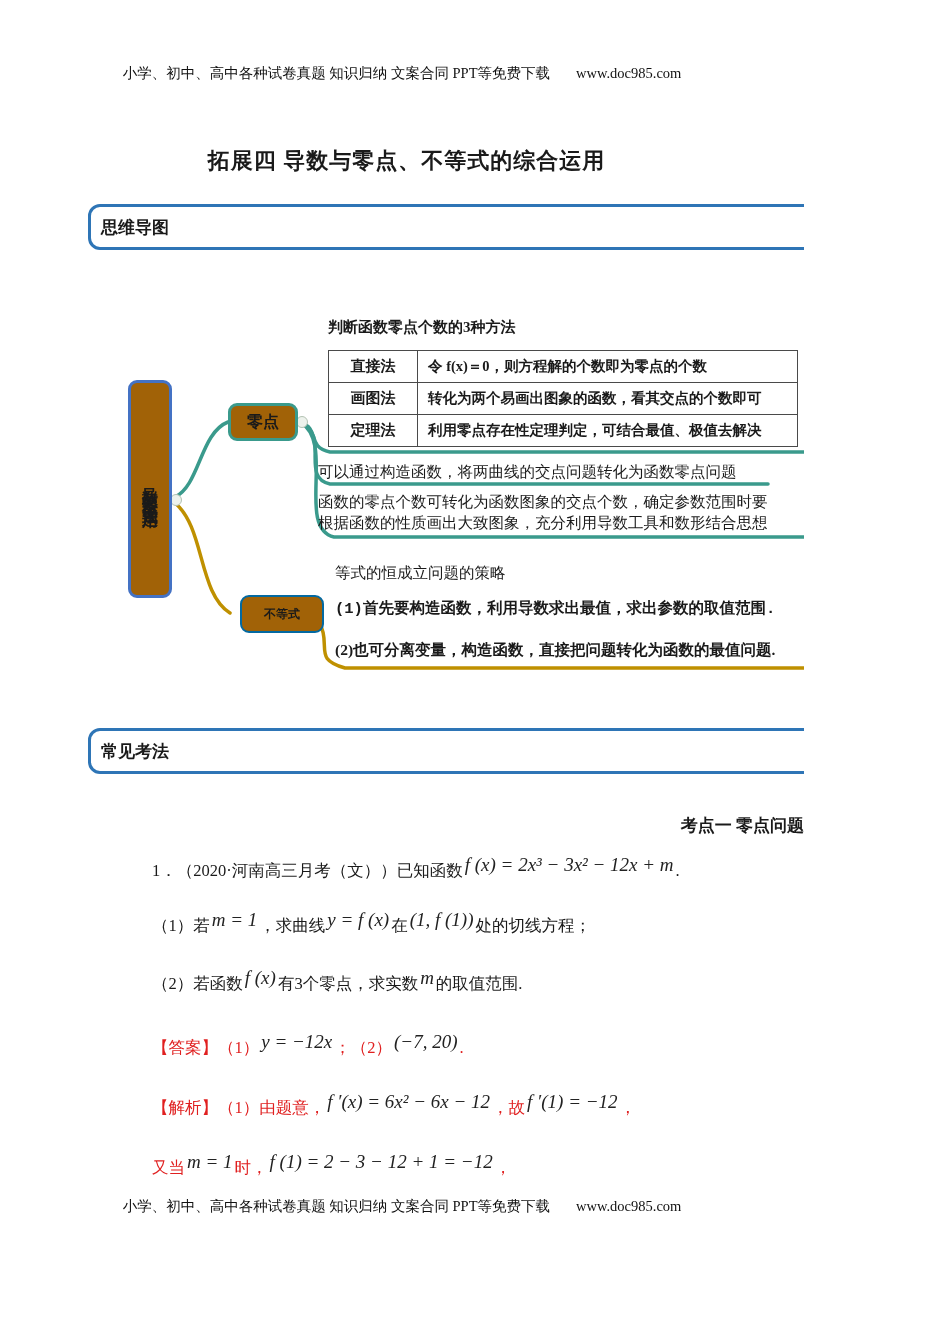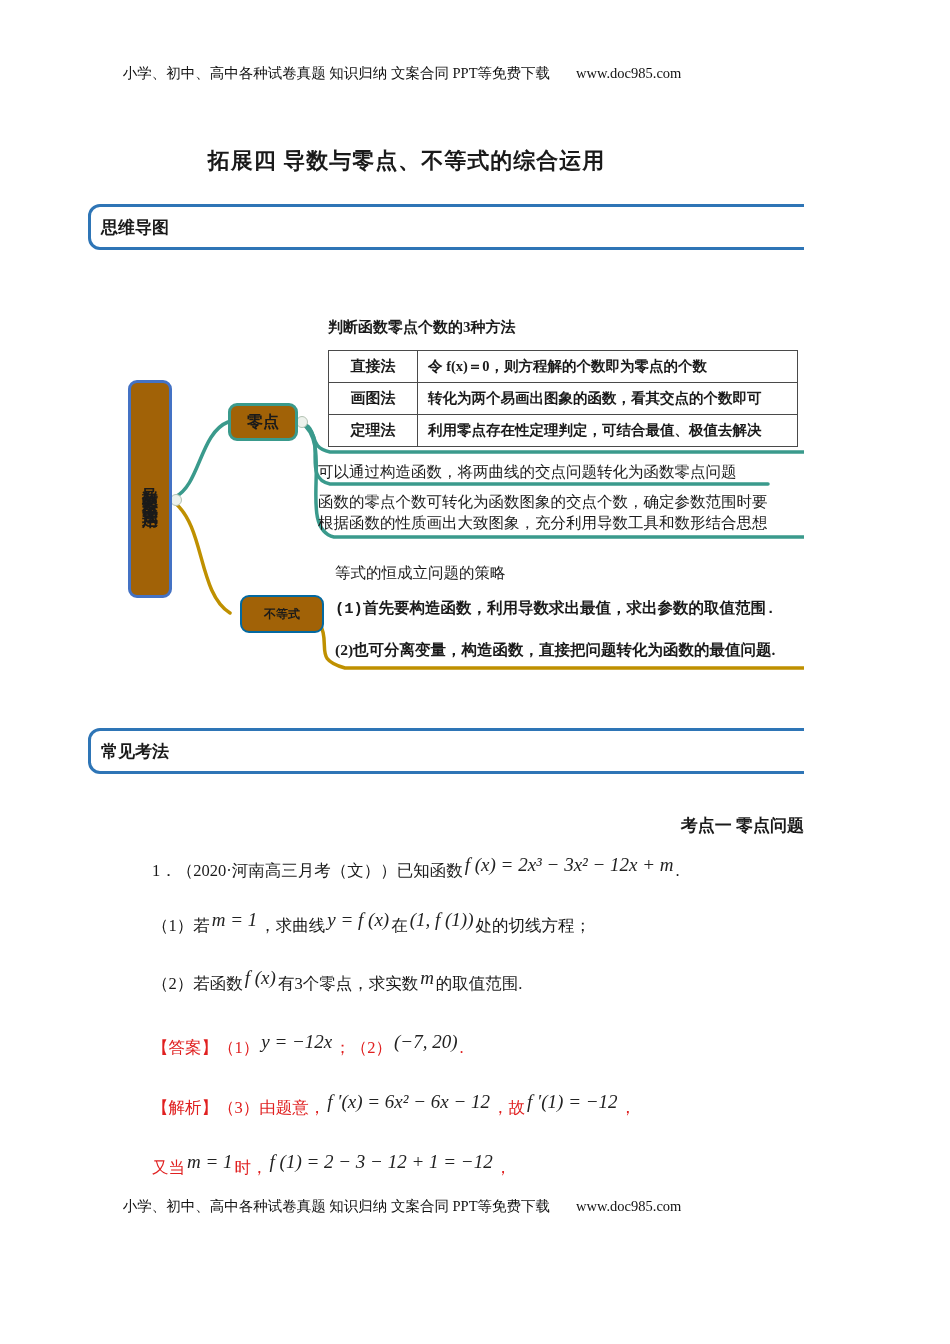--- a/index.html
+++ b/index.html
@@ -118,21 +118,21 @@
 
   <div class="bodyline" style="top:970px;">
     <span>（2）若函数</span><span class="math">f (x)</span><span>有3个零点，求实数</span><span class="math">m</span><span>的取值范围.</span>
   </div>
 
   <div class="bodyline" style="top:1034px;">
     <span class="red">【答案】</span><span class="red">（1）</span><span class="math">y = −12x</span><span class="red">；</span><span class="red">（2）</span><span class="math">(−7, 20)</span><span class="red">.</span>
   </div>
 
   <div class="bodyline" style="top:1094px;">
-    <span class="red">【解析】</span><span class="red">（3）由题意，</span><span class="math">f ′(x) = 6x² − 6x − 12</span><span class="red">，故</span><span class="math">f ′(1) = −12</span><span class="red">，</span>
+    <span class="red">【解析】</span><span class="red">（1）由题意，</span><span class="math">f ′(x) = 6x² − 6x − 12</span><span class="red">，故</span><span class="math">f ′(1) = −12</span><span class="red">，</span>
   </div>
 
   <div class="bodyline" style="top:1154px;">
     <span class="red">又当</span><span class="math">m = 1</span><span class="red">时，</span><span class="math">f (1) = 2 − 3 − 12 + 1 = −12</span><span class="red">，</span>
   </div>
 
   <div class="centered hdr" style="top:1197px;">
     <span>小学、初中、高中各种试卷真题 知识归纳 文案合同 PPT等免费下载</span><span class="url">www.doc985.com</span>
   </div>
 

